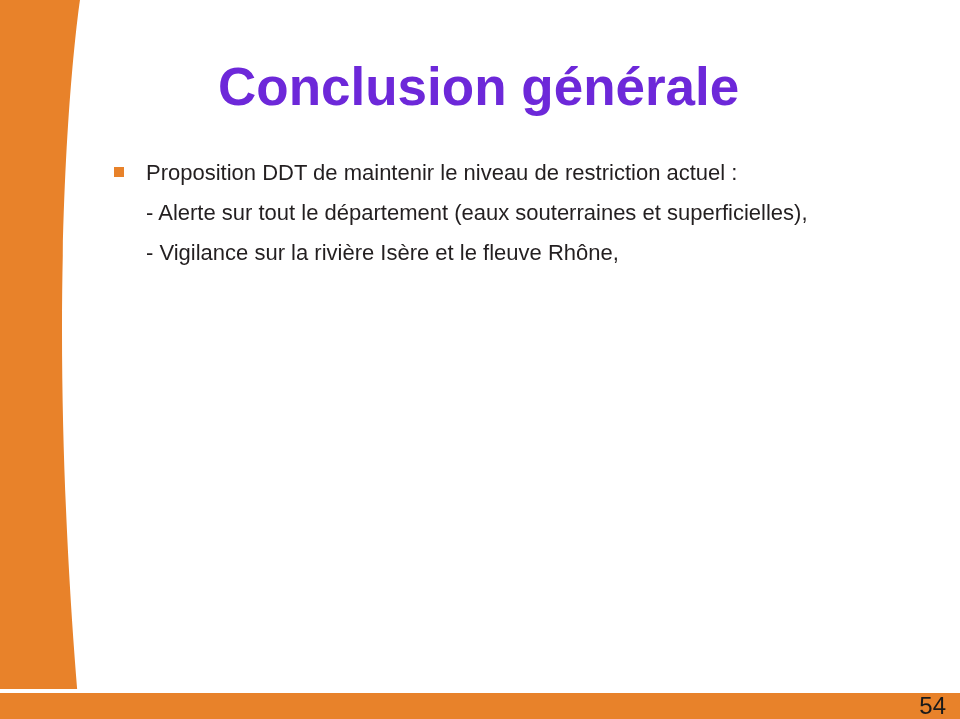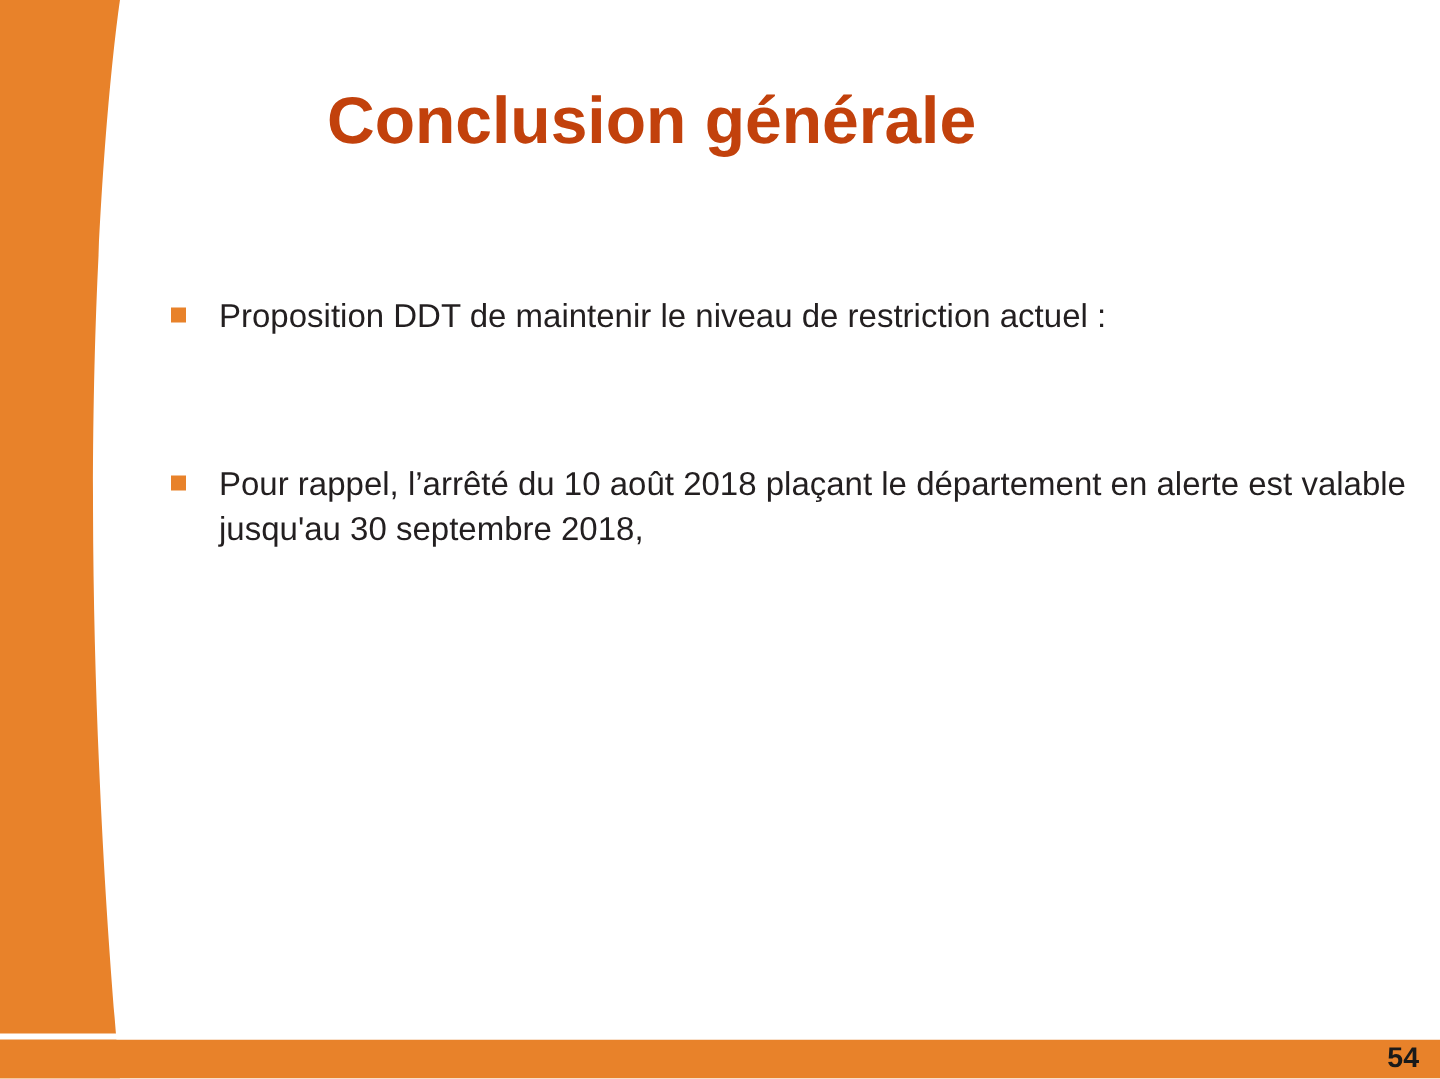--- a/index.html
+++ b/index.html
@@ -46,45 +46,44 @@
     left: 0;
     bottom: 26px;
     width: 960px;
     height: 4px;
     background: #ffffff;
   }
   .slide-number {
     position: absolute;
     right: 14px;
     bottom: 2px;
-    font-size: 19px;
-    font-weight: bold;
+    font-size: 24px;
+    font-weight: normal;
     color: #1a1a1a;
     line-height: 22px;
   }
   .title {
     position: absolute;
     left: 218px;
     top: 56px;
-    font-size: 44px;
+    font-size: 53px;
     font-weight: bold;
-    color: #c2410c;
+    color: #6d28d9;
     letter-spacing: 0px;
     white-space: nowrap;
   }
   .content {
     position: absolute;
     left: 112px;
     top: 158px;
     width: 830px;
   }
   .bullet-block {
     position: relative;
     padding-left: 34px;
-    margin-top: 38px;
   }
   .bullet-marker {
     position: absolute;
     left: 2px;
     top: 9px;
     width: 10px;
     height: 10px;
     background: #E8822A;
   }
   .bullet-text {
@@ -119,27 +118,25 @@
   <div class="slide-number">54</div>
 
   <div class="title">Conclusion générale</div>
 
   <div class="content">
 
     <div class="bullet-block">
       <span class="bullet-marker"></span>
       <div class="bullet-text">Proposition DDT de maintenir le niveau de restriction actuel :</div>
     </div>
+    <div class="sub-line">- Alerte sur tout le département (eaux souterraines et superficielles),</div>
+    <div class="sub-line">- Vigilance sur la rivière Isère et le fleuve Rhône,</div>
 
     <div class="gap-md"></div>
 
-    <div class="bullet-block">
-      <span class="bullet-marker"></span>
-      <div class="bullet-text">Pour rappel, l’arrêté du 10 août 2018 plaçant le département en alerte est valable jusqu'au 30 septembre 2018,</div>
-    </div>
 
     <div class="gap-lg"></div>
 
 
     <div class="gap-lg"></div>
 
 
   </div>
 </div>
 

